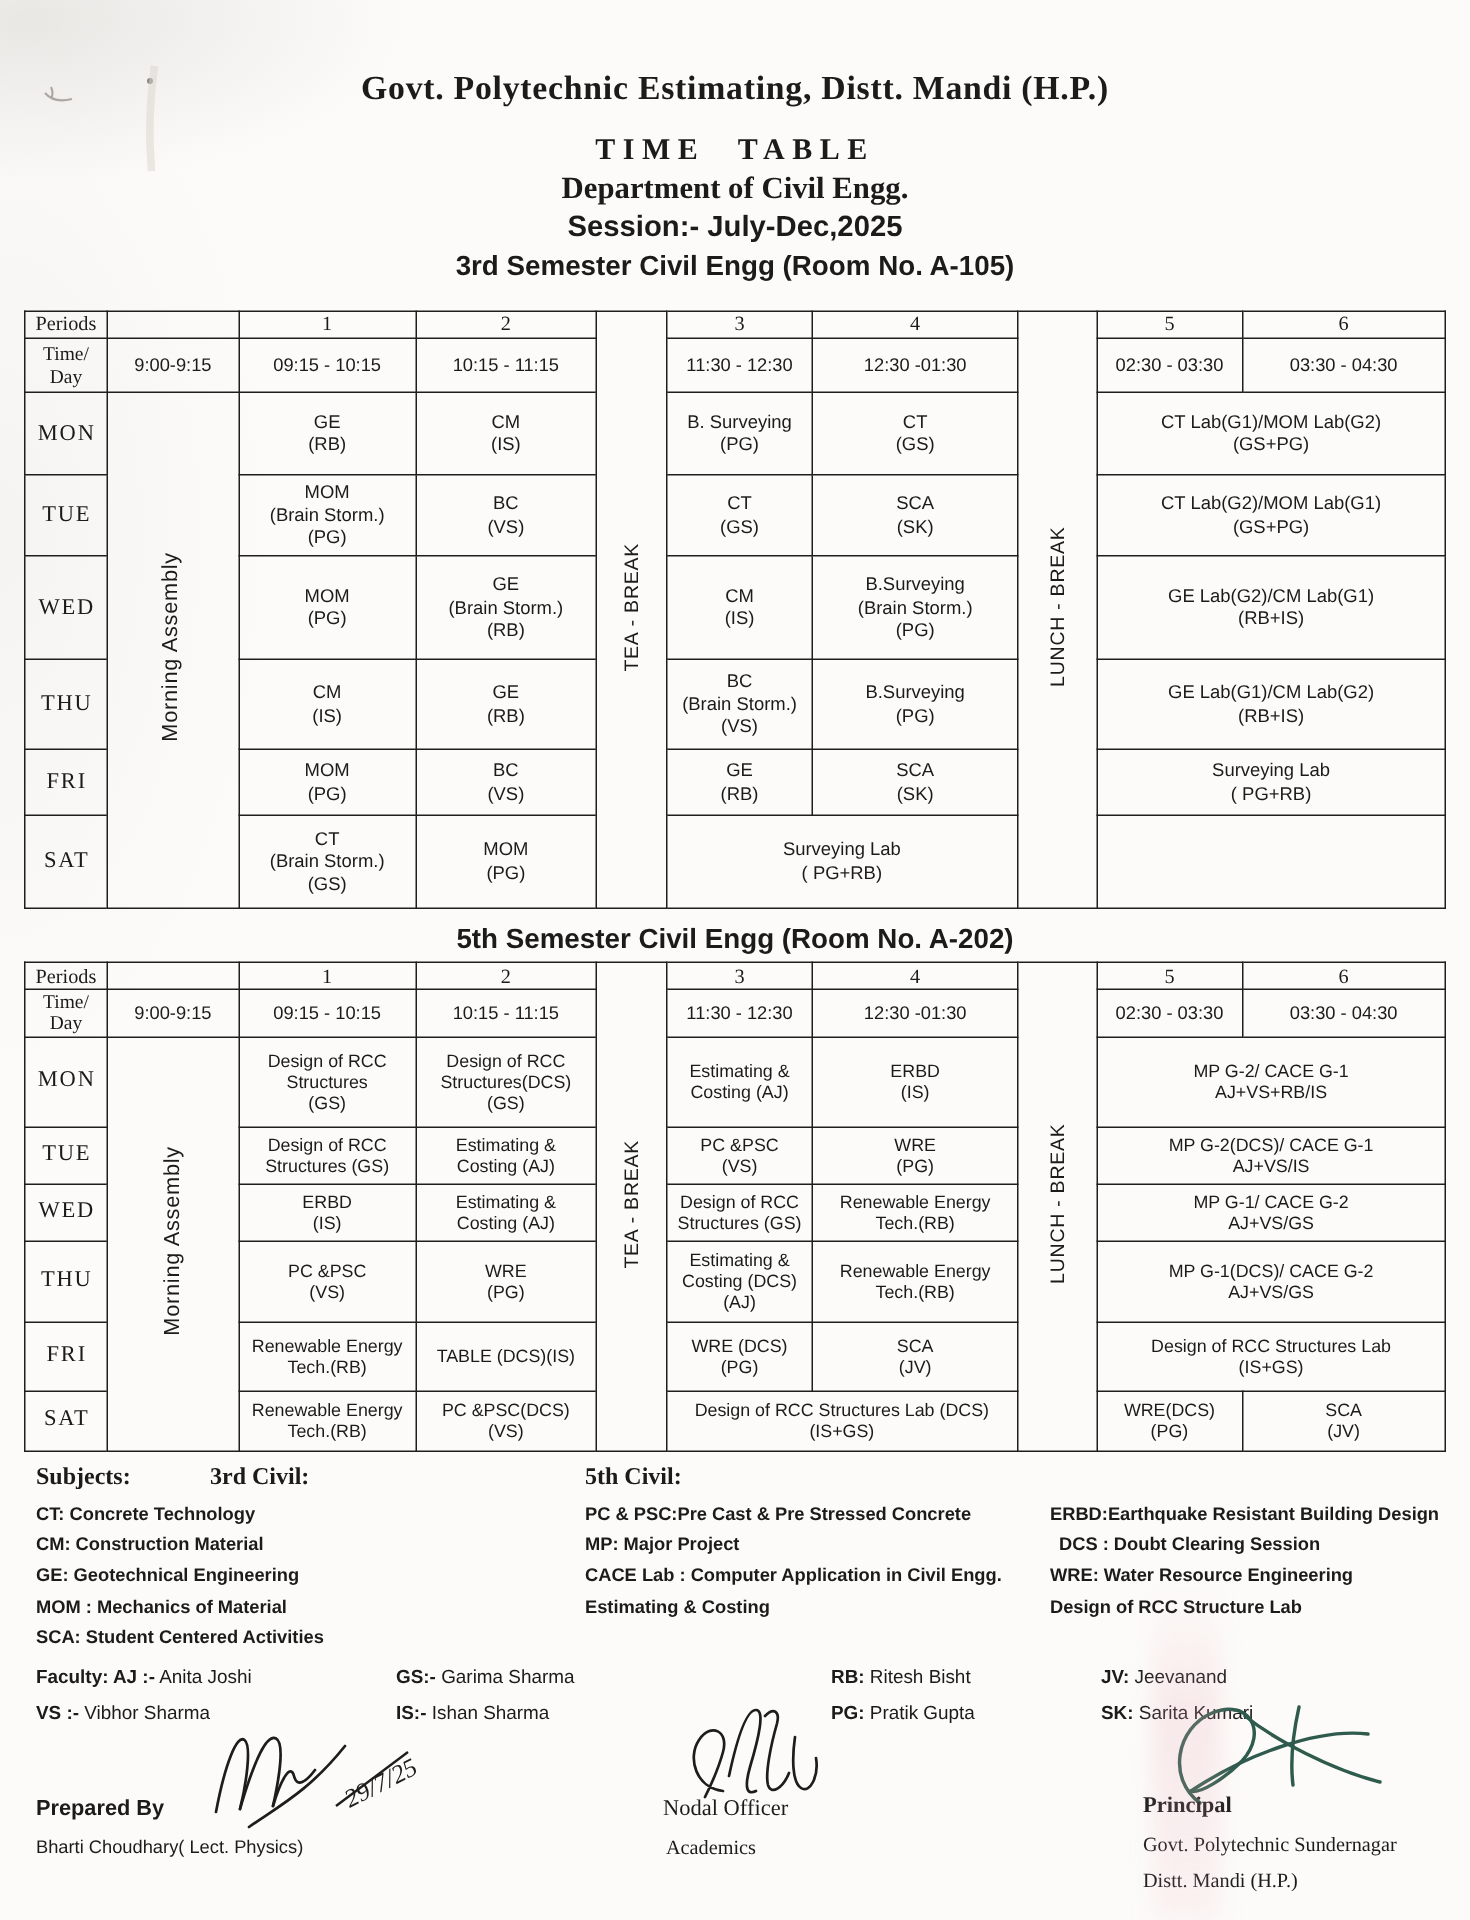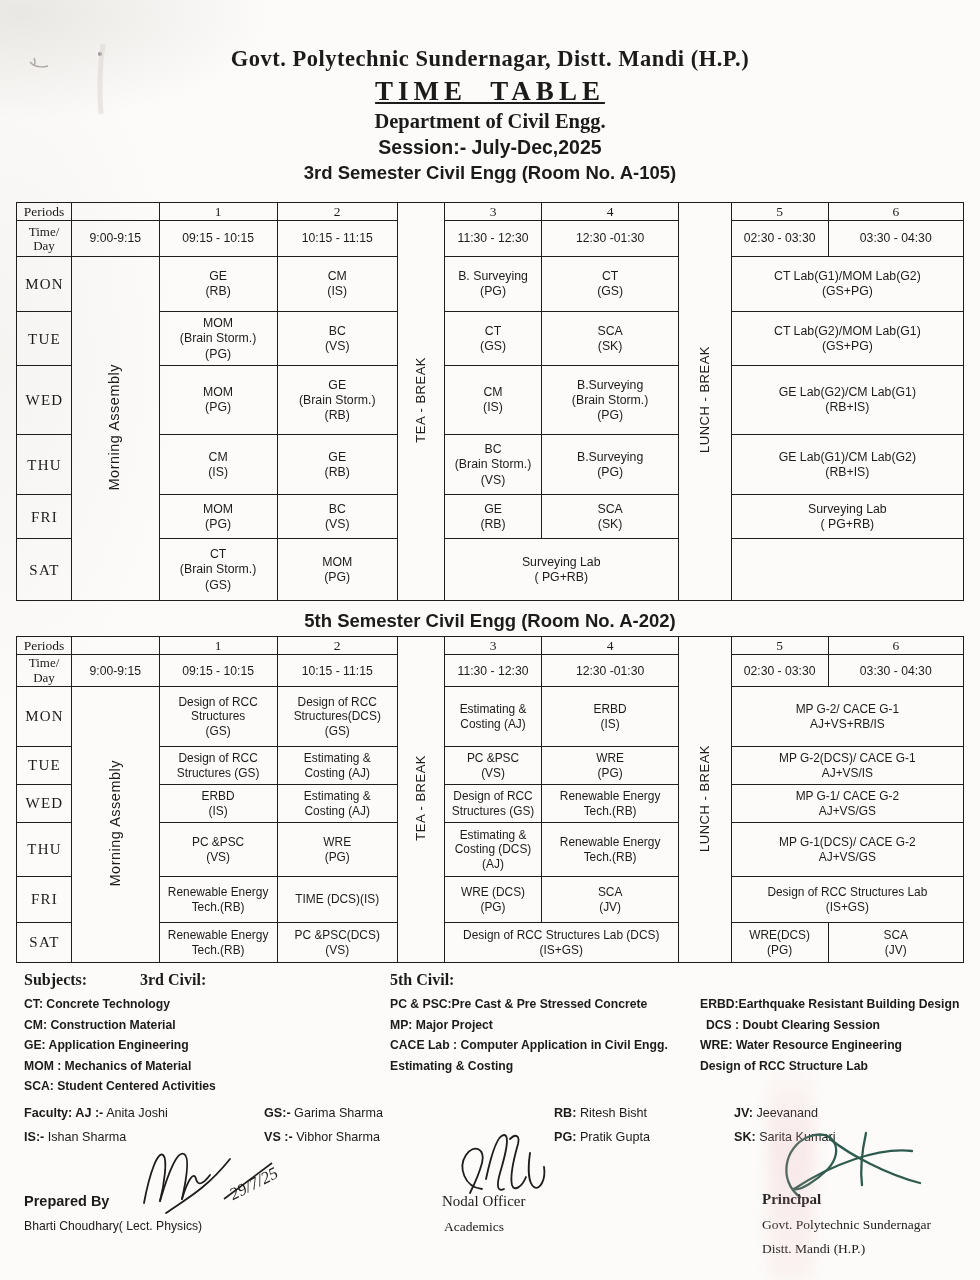--- a/index.html
+++ b/index.html
@@ -5,21 +5,21 @@
   html,body{margin:0;padding:0;background:#eceae6;}
   .page{position:relative;width:980px;height:1280px;margin:0 auto;overflow:hidden;color:#1b1b1b;
     background:
       radial-gradient(ellipse 420px 180px at 2% 1%, rgba(168,162,155,.22), transparent 60%),
       radial-gradient(ellipse 260px 520px at 0% 28%, rgba(196,192,186,.12), transparent 70%),
       #fcfbf9;}
 
   
   .hdr{text-align:center;padding-top:46px;line-height:1.18;}
   .h1{font-family:"Liberation Serif",serif;font-weight:bold;font-size:22.5px;letter-spacing:.5px;}
-  .h2{font-family:"Liberation Serif",serif;font-weight:bold;font-size:27px;letter-spacing:5px;word-spacing:12px;margin-top:3px;text-decoration:underline;}
+  .h2{font-family:"Liberation Serif",serif;font-weight:bold;font-size:20px;letter-spacing:5px;word-spacing:12px;margin-top:16px;}
   .h3{font-family:"Liberation Serif",serif;font-weight:bold;font-size:20.5px;margin-top:2px;}
   .h4{font-family:"Liberation Sans",sans-serif;font-weight:bold;font-size:19.5px;margin-top:2px;}
   .h5{font-family:"Liberation Sans",sans-serif;font-weight:bold;font-size:18.5px;margin:3px 0 19px;}
   .t2title{margin:9px 0 4px;text-align:center;}
 
   
   table.tt{border-collapse:collapse;table-layout:fixed;width:948px;margin-left:16px;}
   .tt td{border:1.7px solid #1e1e1e;text-align:center;vertical-align:middle;padding:1px 2px;
     font-family:"Liberation Sans",sans-serif;font-size:12.3px;line-height:1.24;overflow:hidden;}
   .t2 td{font-size:11.9px;line-height:1.18;}
@@ -69,21 +69,21 @@
 
 <div class="page">
 
   <svg class="pen-marks" width="200" height="130">
     <path d="M30,62 q6,7 18,4 M34,58 q2,4 0,8" stroke="#978f88" stroke-width="1.4" fill="none" opacity="0.75"></path>
     <circle cx="100" cy="54" r="2" fill="#6e6a66" opacity="0.8"></circle>
     <path d="M103,44 q-5,34 -2,70" stroke="#d9d4cd" stroke-width="5" fill="none" opacity="0.5"></path>
   </svg>
 
   <div class="hdr">
-    <div class="h1">Govt. Polytechnic Sundernagar, Distt. Mandi (H.P.)</div>
+    <div class="h1">Govt. Polytechnic Estimating, Distt. Mandi (H.P.)</div>
     <div class="h2">TIME TABLE</div>
     <div class="h3">Department of Civil Engg.</div>
     <div class="h4">Session:- July-Dec,2025</div>
     <div class="h5">3rd Semester Civil Engg  (Room No. A-105)</div>
   </div>
 
   <table class="tt t1">
     <colgroup>
       <col style="width:54px">
         <col style="width:86px">
@@ -237,21 +237,21 @@
       <td class="day">THU</td>
       <td>PC &amp;PSC<br>(VS)</td>
       <td>WRE<br>(PG)</td>
       <td>Estimating &amp;<br>Costing (DCS)<br>(AJ)</td>
       <td>Renewable Energy<br>Tech.(RB)</td>
       <td colspan="2">MP G-1(DCS)/ CACE G-2<br>AJ+VS/GS</td>
     </tr>
     <tr style="height:46px">
       <td class="day">FRI</td>
       <td>Renewable Energy<br>Tech.(RB)</td>
-      <td>TIME (DCS)(IS)</td>
+      <td>TABLE (DCS)(IS)</td>
       <td>WRE (DCS)<br>(PG)</td>
       <td>SCA<br>(JV)</td>
       <td colspan="2">Design of RCC Structures Lab<br>(IS+GS)</td>
     </tr>
     <tr style="height:40px">
       <td class="day">SAT</td>
       <td>Renewable Energy<br>Tech.(RB)</td>
       <td>PC &amp;PSC(DCS)<br>(VS)</td>
       <td colspan="2">Design of RCC Structures Lab (DCS)<br>(IS+GS)</td>
       <td>WRE(DCS)<br>(PG)</td>
@@ -260,21 +260,21 @@
   </tbody>
     </table>
 
   <div class="subjects">
     <span class="subj-h" style="left:0;top:0">Subjects:</span>
     <span class="subj-h" style="left:116px;top:0">3rd Civil:</span>
     <span class="subj-h" style="left:366px;top:0">5th Civil:</span>
     <ul class="sc sc1">
       <li>CT: Concrete Technology</li>
       <li>CM: Construction Material</li>
-      <li>GE: Application Engineering</li>
+      <li>GE: Geotechnical Engineering</li>
       <li>MOM : Mechanics of Material</li>
       <li>SCA: Student Centered Activities</li>
     </ul>
     <ul class="sc sc2">
       <li>PC &amp; PSC:Pre Cast &amp; Pre Stressed Concrete</li>
       <li>MP: Major Project</li>
       <li>CACE Lab : Computer Application in Civil Engg.</li>
       <li>Estimating &amp; Costing</li>
     </ul>
     <ul class="sc sc3">
@@ -286,22 +286,22 @@
   </div>
 
   <div class="faculty">
     <div class="frow">
       <span><b>Faculty: AJ :-</b> <span>Anita Joshi</span></span>
       <span><b>GS:-</b> <span>Garima Sharma</span></span>
       <span><b>RB:</b> <span>Ritesh Bisht</span></span>
       <span><b>JV:</b> <span>Jeevanand</span></span>
     </div>
     <div class="frow">
+      <span><b>VS :-</b> <span>Vibhor Sharma</span></span>
       <span><b>IS:-</b> <span>Ishan Sharma</span></span>
-      <span><b>VS :-</b> <span>Vibhor Sharma</span></span>
       <span><b>PG:</b> <span>Pratik Gupta</span></span>
       <span><b>SK:</b> <span>Sarita Kumari</span></span>
     </div>
   </div>
 
   <div class="footer">
     <svg class="f-abs sig-prep" width="190" height="90">
       <g fill="none" stroke="#1d1d1d" stroke-width="1.8" stroke-linecap="round">
         <path d="M12,70 C18,38 26,18 31,22 C36,26 32,52 28,68"></path>
         <path d="M28,68 C38,34 46,18 52,21 C58,24 54,48 50,66"></path>

